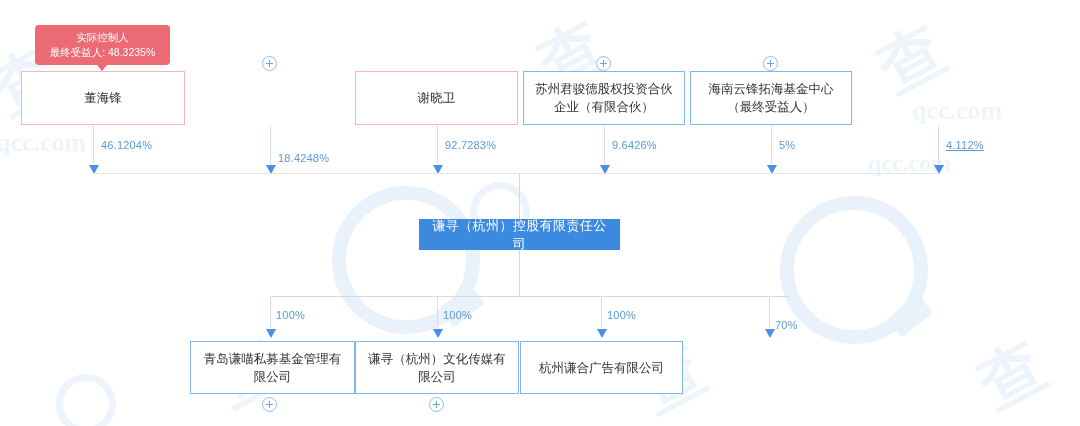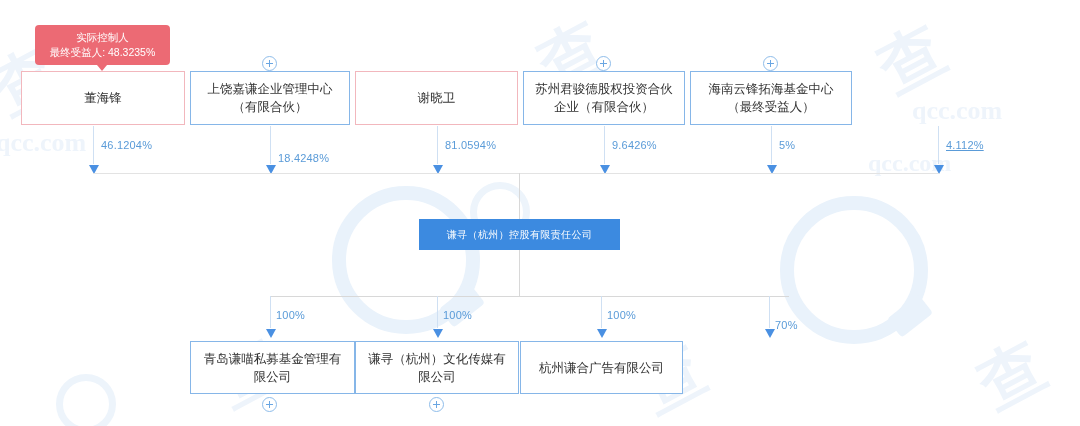--- a/index.html
+++ b/index.html
@@ -113,21 +113,21 @@
     padding: 2px 8px;
     background: #ffffff;
     color: #333333;
   }
   .node.blue   { border: 1px solid #86b6e8; }
   .node.red    { border: 1px solid #f2b7bd; }
   .node.center {
     background: #3c8ae0;
     border: 1px solid #3c8ae0;
     color: #ffffff;
-    font-size: 10px;
+    font-size: 13px;
     letter-spacing: .4px;
   }
 
   
   .plus {
     position: absolute;
     width: 15px;
     height: 15px;
     border: 1px solid #8fbdea;
     border-radius: 50%;
@@ -185,23 +185,20 @@
 
   <div class="badge" style="left:35px; top:25px; width:135px;">
     <div>实际控制人</div>
     <div>最终受益人: 48.3235%</div>
   </div>
   <div class="badge-tail" style="left:97px; top:65px;"></div>
 
   <div class="node red" style="left:21px;  top:71px;  width:164px; height:54px;">
       <span>董海锋</span>
     </div>
-  <div class="node blue" style="left:190px; top:71px;  width:160px; height:54px;">
-      <span>上饶嘉谦企业管理中心（有限合伙）</span>
-    </div>
   <div class="node red" style="left:355px; top:71px;  width:163px; height:54px;">
       <span>谢晓卫</span>
     </div>
   <div class="node blue" style="left:523px; top:71px;  width:162px; height:54px;">
       <span>苏州君骏德股权投资合伙企业（有限合伙）</span>
     </div>
   <div class="node blue" style="left:690px; top:71px;  width:162px; height:54px;">
       <span>海南云锋拓海基金中心（最终受益人）</span>
     </div>
 
@@ -218,21 +215,21 @@
 
   <div class="arrow" style="left:89px;  top:165px;"></div>
   <div class="arrow" style="left:266px; top:165px;"></div>
   <div class="arrow" style="left:433px; top:165px;"></div>
   <div class="arrow" style="left:600px; top:165px;"></div>
   <div class="arrow" style="left:767px; top:165px;"></div>
   <div class="arrow" style="left:934px; top:165px;"></div>
 
   <div class="pct" style="left:101px; top:139px;">46.1204%</div>
   <div class="pct" style="left:278px; top:152px;">18.4248%</div>
-  <div class="pct" style="left:445px; top:139px;">81.0594%</div>
+  <div class="pct" style="left:445px; top:139px;">92.7283%</div>
   <div class="pct" style="left:612px; top:139px;">9.6426%</div>
   <div class="pct" style="left:779px; top:139px;">5%</div>
   <div class="pct" style="left:946px; top:139px;text-decoration:underline;">4.112%</div>
 
   <div class="hline" style="left:93px; top:173px; width:846px;"></div>
 
   <div class="vline" style="left:519px; top:173px; height:46px;"></div>
 
   <div class="node center" style="left:419px; top:219px; width:201px; height:31px;">
       <span>谦寻（杭州）控股有限责任公司</span>

